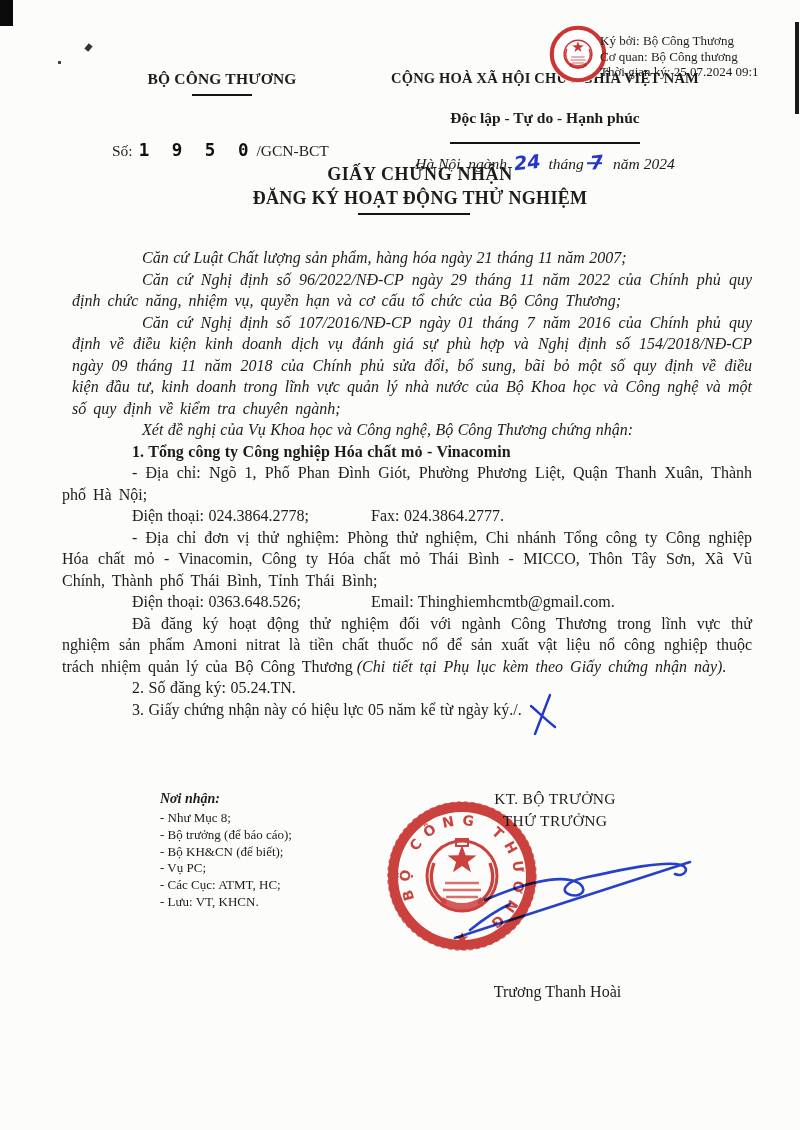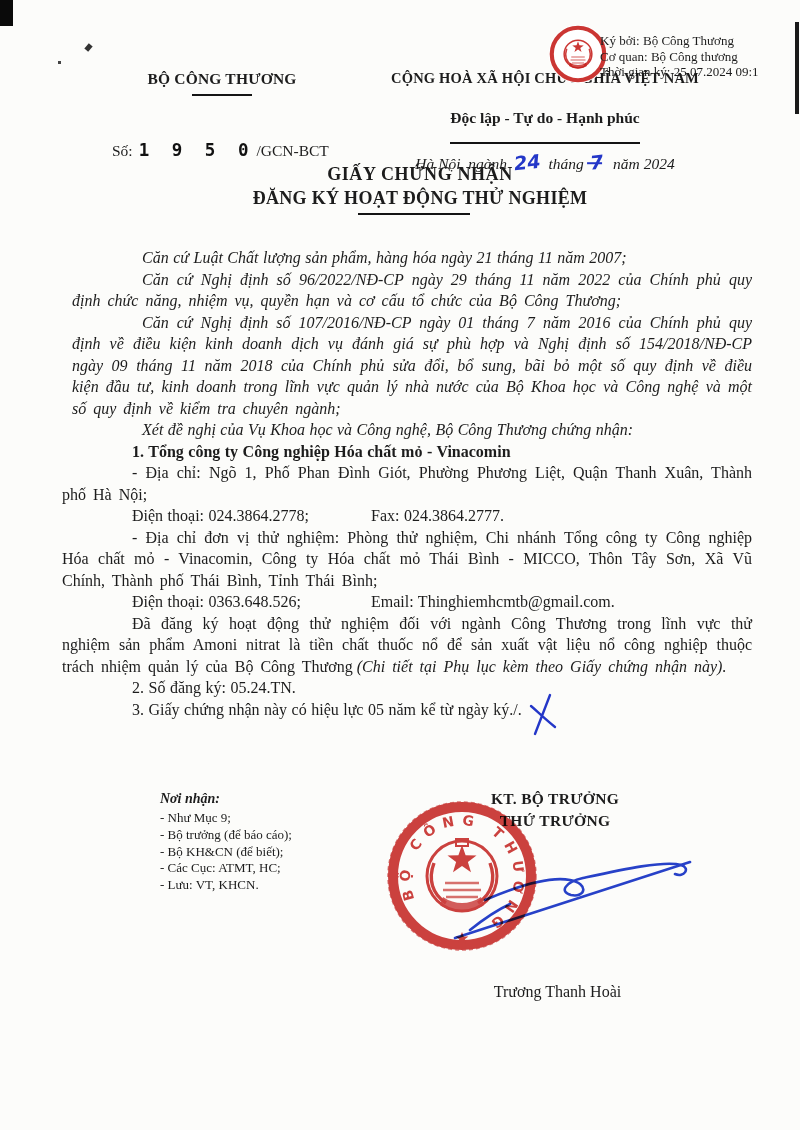--- a/index.html
+++ b/index.html
@@ -48,21 +48,21 @@
   .i{font-style:italic;}
   p.nj{text-align:left;}
   .gap1{display:inline-block;width:62px;}
   .gap2{display:inline-block;width:70px;}
   .note{margin-left:4px;}
   .paraph-svg{display:inline-block;vertical-align:-13px;margin:-28px 0 -8px 5px;}
   
   .recipients{left:114px;top:791px;width:280px;margin-left:46px;}
   .recip-label{font-weight:bold;font-style:italic;font-size:14px;margin-bottom:3px;}
   .recip-item{font-size:13px;line-height:16.8px;}
-  .kt-block{left:455px;top:788px;width:200px;text-align:center;font-weight:bold;
+  .kt-block{left:455px;top:788px;width:200px;text-align:center;font-weight:normal;
             font-size:15.5px;line-height:22px;letter-spacing:.3px;}
   .signer-name{left:440px;top:983px;width:235px;text-align:center;font-weight:normal;font-size:16px;}
   .stamp-bottom{left:382px;top:801px;mix-blend-mode:multiply;opacity:.92;}
   .signature-svg{left:425px;top:840px;mix-blend-mode:multiply;}
 </style>
 </head>
 <body>
 
 <div class="page">
 
@@ -128,23 +128,24 @@
     <p class="tight">2. Số đăng ký: 05.24.TN.</p>
     <p class="tight">
       <span>3. Giấy chứng nhận này có hiệu lực 05 năm kể từ ngày ký./.</span><svg class="paraph-svg" width="30" height="44" viewBox="0 0 30 44">
         <path d="M 8 42 L 23 3 M 4 14 C 11 20 17 26 28 35" fill="none" stroke="#2437c8" stroke-width="2.4" stroke-linecap="round"></path>
       </svg>
     </p>
   </div>
 
   <div class="abs recipients">
     <div class="recip-label">Nơi nhận:</div>
-    <div class="recip-item">- Như Mục 9;</div>
+    <div class="recip-item">- Như Mục 8;</div>
     <div class="recip-item">- Bộ trưởng (để báo cáo);</div>
     <div class="recip-item">- Bộ KH&amp;CN (để biết);</div>
+    <div class="recip-item">- Vụ PC;</div>
     <div class="recip-item">- Các Cục: ATMT, HC;</div>
     <div class="recip-item">- Lưu: VT, KHCN.</div>
   </div>
 
   <div class="abs kt-block">
     <div>KT. BỘ TRƯỞNG</div>
     <div>THỨ TRƯỞNG</div>
   </div>
 
   <svg class="abs stamp-bottom" width="160" height="150" viewBox="0 0 160 150">

